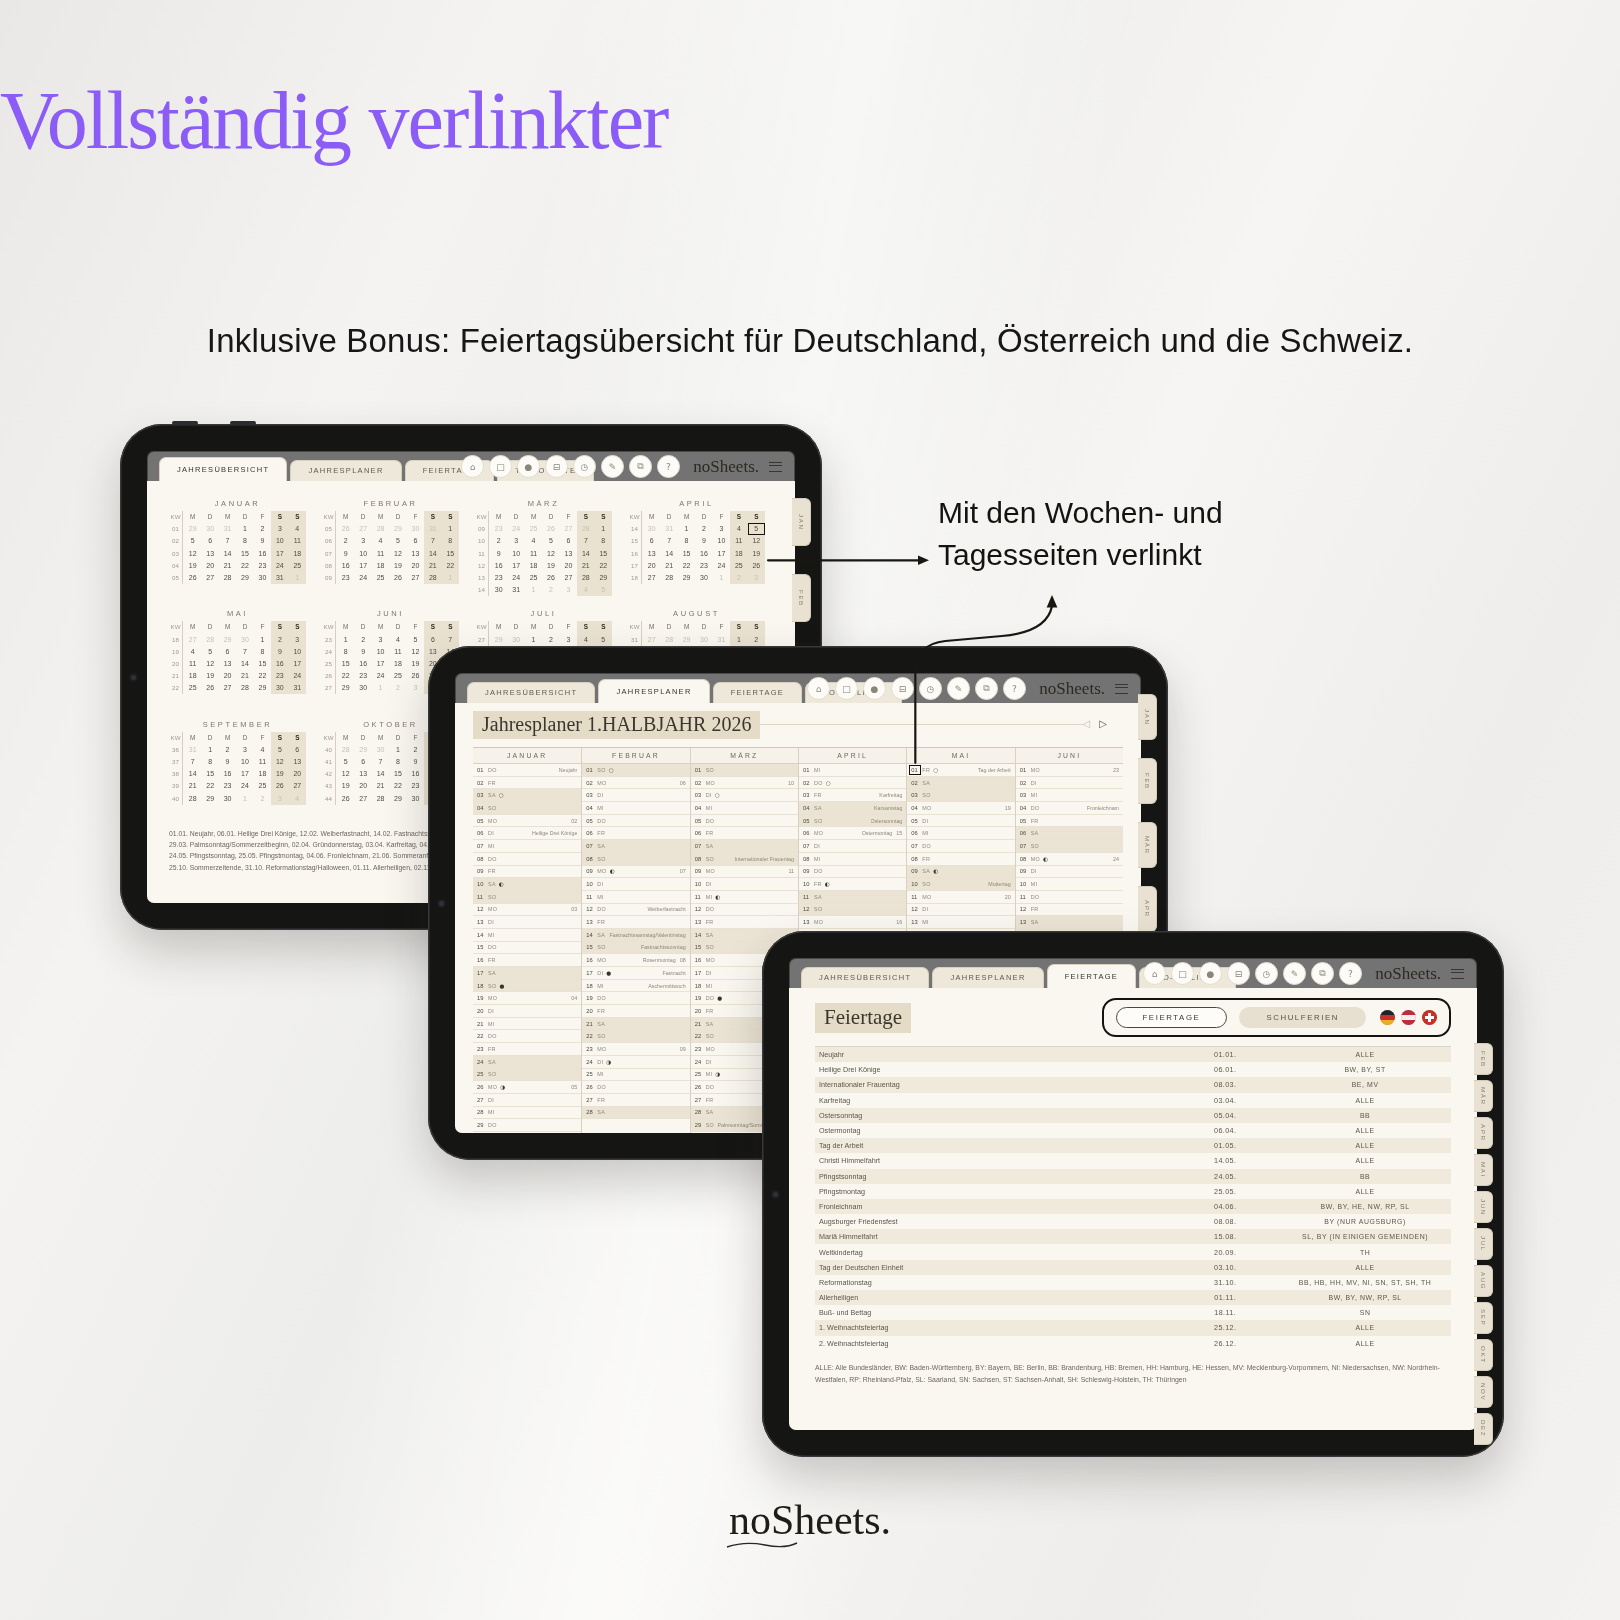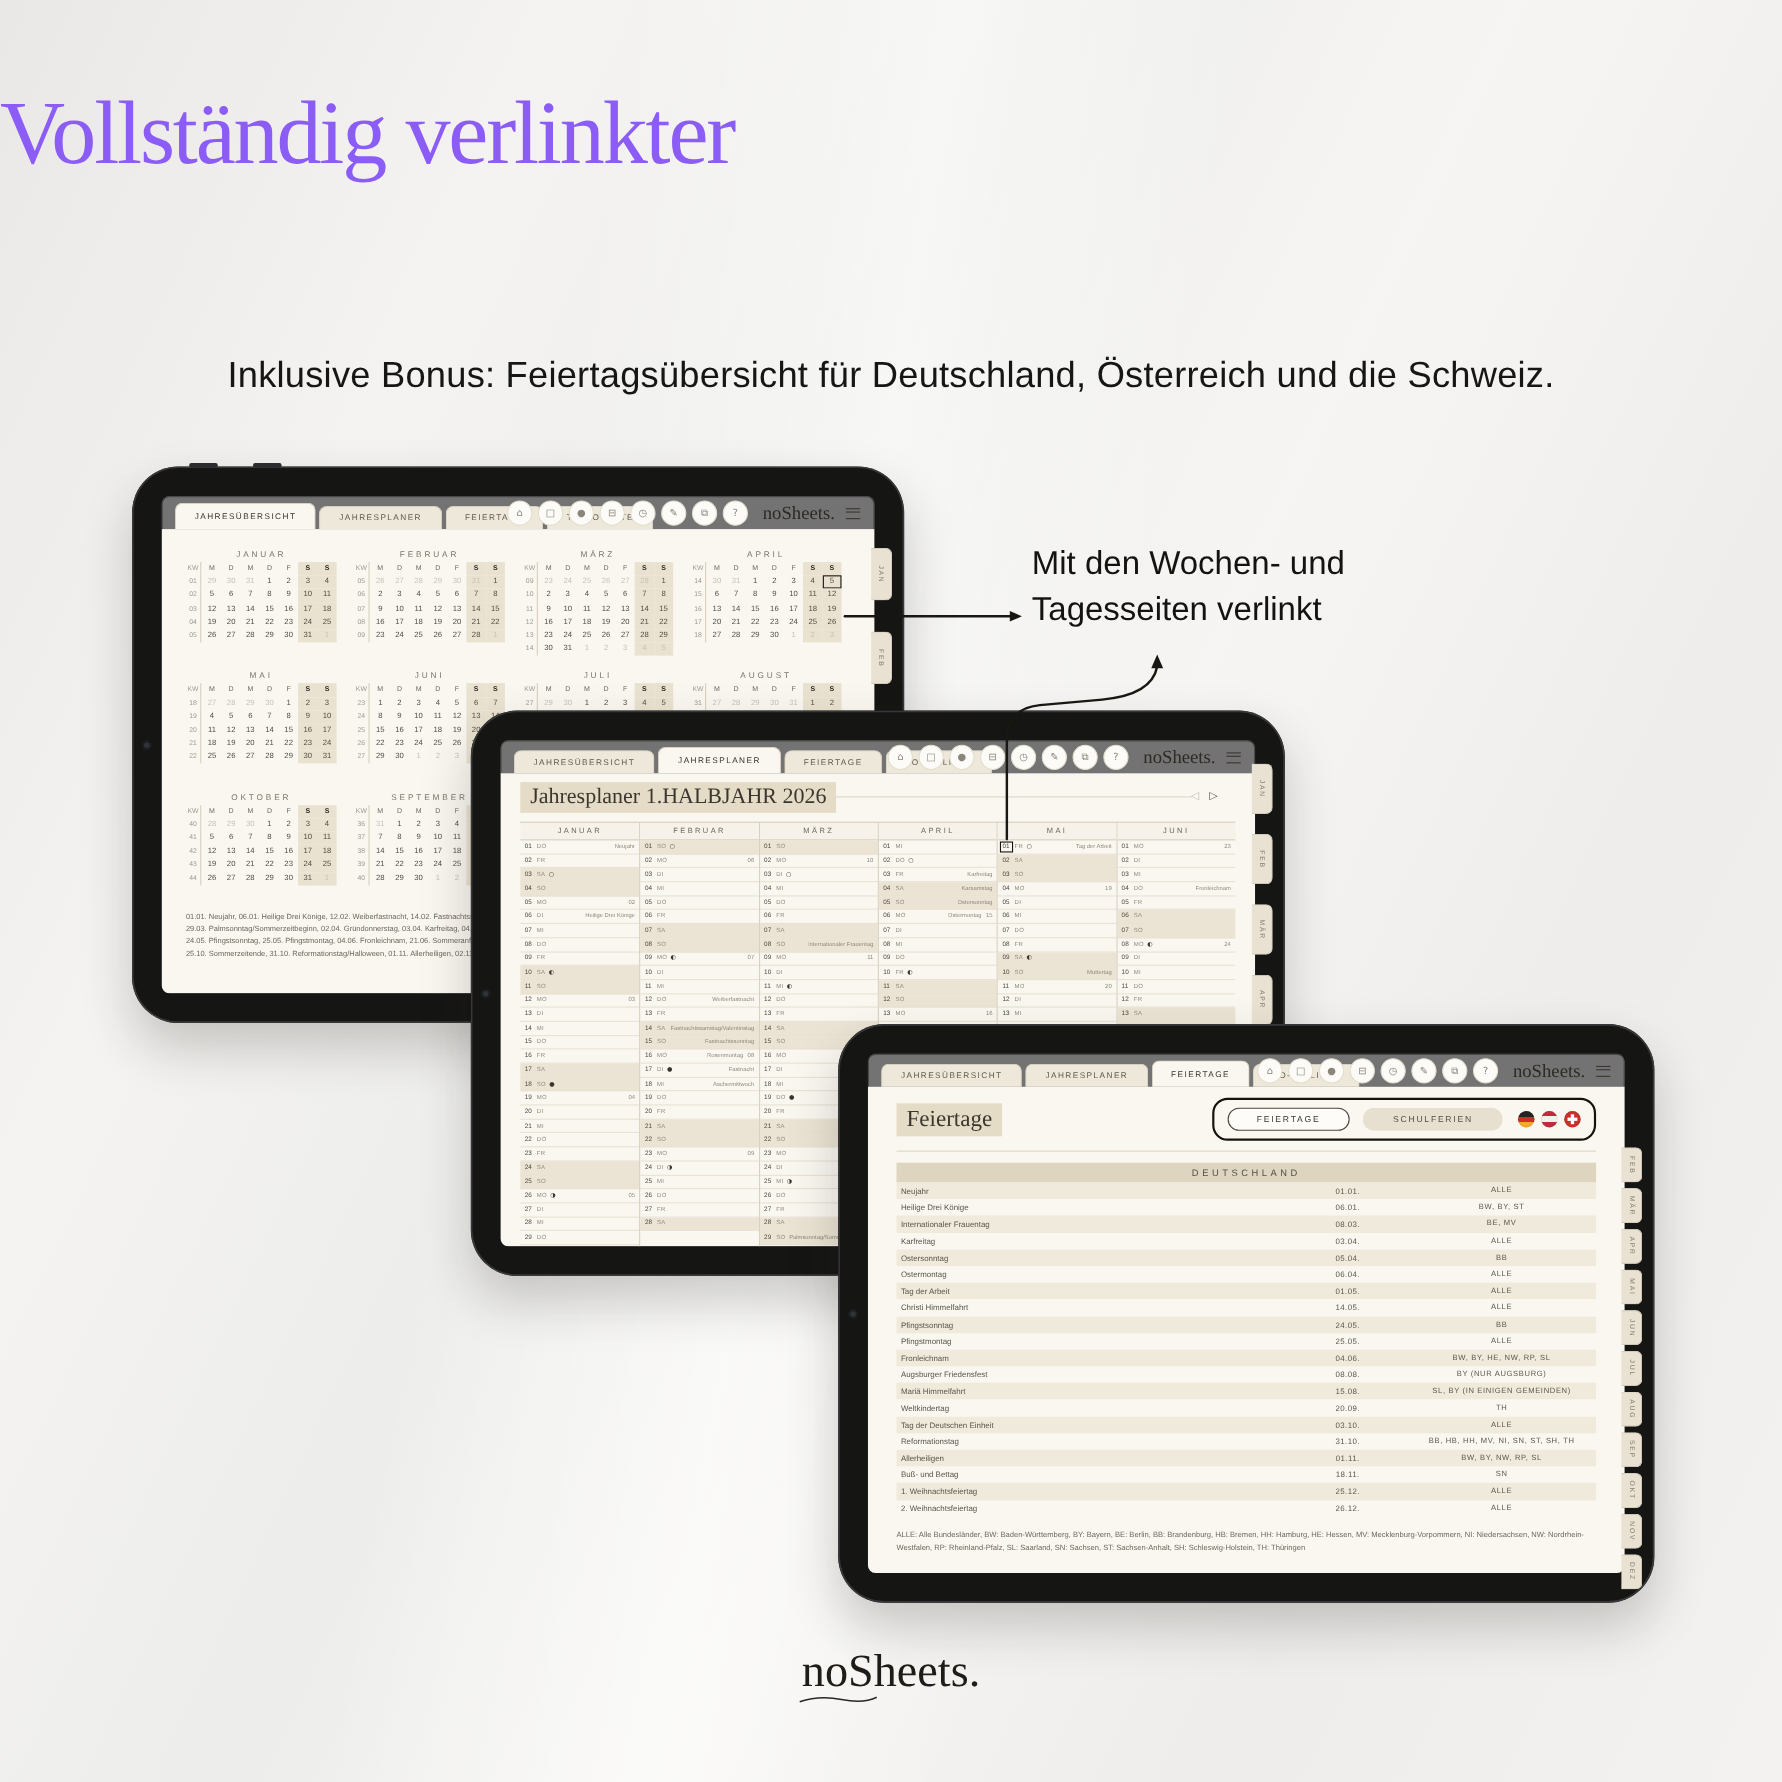--- a/index.html
+++ b/index.html
@@ -615,20 +615,73 @@
                 <span>31</span>
                 <span class="out">1</span>
                 <span class="out">2</span>
                 <span class="out">3</span>
                 <span class="out">4</span>
                 <span class="out web">5</span>
                 <span class="out web">6</span>
               </div>
             </div>
             <div class="month">
+              <div class="month-name">SEPTEMBER</div>
+              <div class="cal">
+                <span class="h kwc">KW</span>
+                <span class="h">M</span>
+                <span class="h">D</span>
+                <span class="h">M</span>
+                <span class="h">D</span>
+                <span class="h">F</span>
+                <span class="h web">S</span>
+                <span class="h web">S</span>
+                <span class="kwc">36</span>
+                <span class="out">31</span>
+                <span>1</span>
+                <span>2</span>
+                <span>3</span>
+                <span>4</span>
+                <span class="web">5</span>
+                <span class="web">6</span>
+                <span class="kwc">37</span>
+                <span>7</span>
+                <span>8</span>
+                <span>9</span>
+                <span>10</span>
+                <span>11</span>
+                <span class="web">12</span>
+                <span class="web">13</span>
+                <span class="kwc">38</span>
+                <span>14</span>
+                <span>15</span>
+                <span>16</span>
+                <span>17</span>
+                <span>18</span>
+                <span class="web">19</span>
+                <span class="web">20</span>
+                <span class="kwc">39</span>
+                <span>21</span>
+                <span>22</span>
+                <span>23</span>
+                <span>24</span>
+                <span>25</span>
+                <span class="web">26</span>
+                <span class="web">27</span>
+                <span class="kwc">40</span>
+                <span>28</span>
+                <span>29</span>
+                <span>30</span>
+                <span class="out">1</span>
+                <span class="out">2</span>
+                <span class="out web">3</span>
+                <span class="out web">4</span>
+              </div>
+            </div>
+            <div class="month">
               <div class="month-name">OKTOBER</div>
               <div class="cal">
                 <span class="h kwc">KW</span>
                 <span class="h">M</span>
                 <span class="h">D</span>
                 <span class="h">M</span>
                 <span class="h">D</span>
                 <span class="h">F</span>
                 <span class="h web">S</span>
                 <span class="h web">S</span>
@@ -665,73 +718,20 @@
                 <span class="web">24</span>
                 <span class="web">25</span>
                 <span class="kwc">44</span>
                 <span>26</span>
                 <span>27</span>
                 <span>28</span>
                 <span>29</span>
                 <span>30</span>
                 <span class="web">31</span>
                 <span class="out web">1</span>
-              </div>
-            </div>
-            <div class="month">
-              <div class="month-name">SEPTEMBER</div>
-              <div class="cal">
-                <span class="h kwc">KW</span>
-                <span class="h">M</span>
-                <span class="h">D</span>
-                <span class="h">M</span>
-                <span class="h">D</span>
-                <span class="h">F</span>
-                <span class="h web">S</span>
-                <span class="h web">S</span>
-                <span class="kwc">36</span>
-                <span class="out">31</span>
-                <span>1</span>
-                <span>2</span>
-                <span>3</span>
-                <span>4</span>
-                <span class="web">5</span>
-                <span class="web">6</span>
-                <span class="kwc">37</span>
-                <span>7</span>
-                <span>8</span>
-                <span>9</span>
-                <span>10</span>
-                <span>11</span>
-                <span class="web">12</span>
-                <span class="web">13</span>
-                <span class="kwc">38</span>
-                <span>14</span>
-                <span>15</span>
-                <span>16</span>
-                <span>17</span>
-                <span>18</span>
-                <span class="web">19</span>
-                <span class="web">20</span>
-                <span class="kwc">39</span>
-                <span>21</span>
-                <span>22</span>
-                <span>23</span>
-                <span>24</span>
-                <span>25</span>
-                <span class="web">26</span>
-                <span class="web">27</span>
-                <span class="kwc">40</span>
-                <span>28</span>
-                <span>29</span>
-                <span>30</span>
-                <span class="out">1</span>
-                <span class="out">2</span>
-                <span class="out web">3</span>
-                <span class="out web">4</span>
               </div>
             </div>
             <div class="month">
               <div class="month-name">NOVEMBER</div>
               <div class="cal">
                 <span class="h kwc">KW</span>
                 <span class="h">M</span>
                 <span class="h">D</span>
                 <span class="h">M</span>
                 <span class="h">D</span>
@@ -1931,21 +1931,20 @@
             <span class="pill active">FEIERTAGE</span>
             <span class="pill inactive">SCHULFERIEN</span>
             <div class="flags">
               <span class="flag de"></span>
               <span class="flag at"></span>
               <span class="flag ch"></span>
             </div>
           </div>
         </div>
         <div id="t3-rule"></div>
-        <div class="country-band">DEUTSCHLAND</div>
         <div id="t3-rows">
             <div class="trow">
               <span class="c1">Neujahr</span>
               <span class="c2">01.01.</span>
               <span class="c3">ALLE</span>
             </div>
             <div class="trow">
               <span class="c1">Heilige Drei Könige</span>
               <span class="c2">06.01.</span>
               <span class="c3">BW, BY, ST</span>

